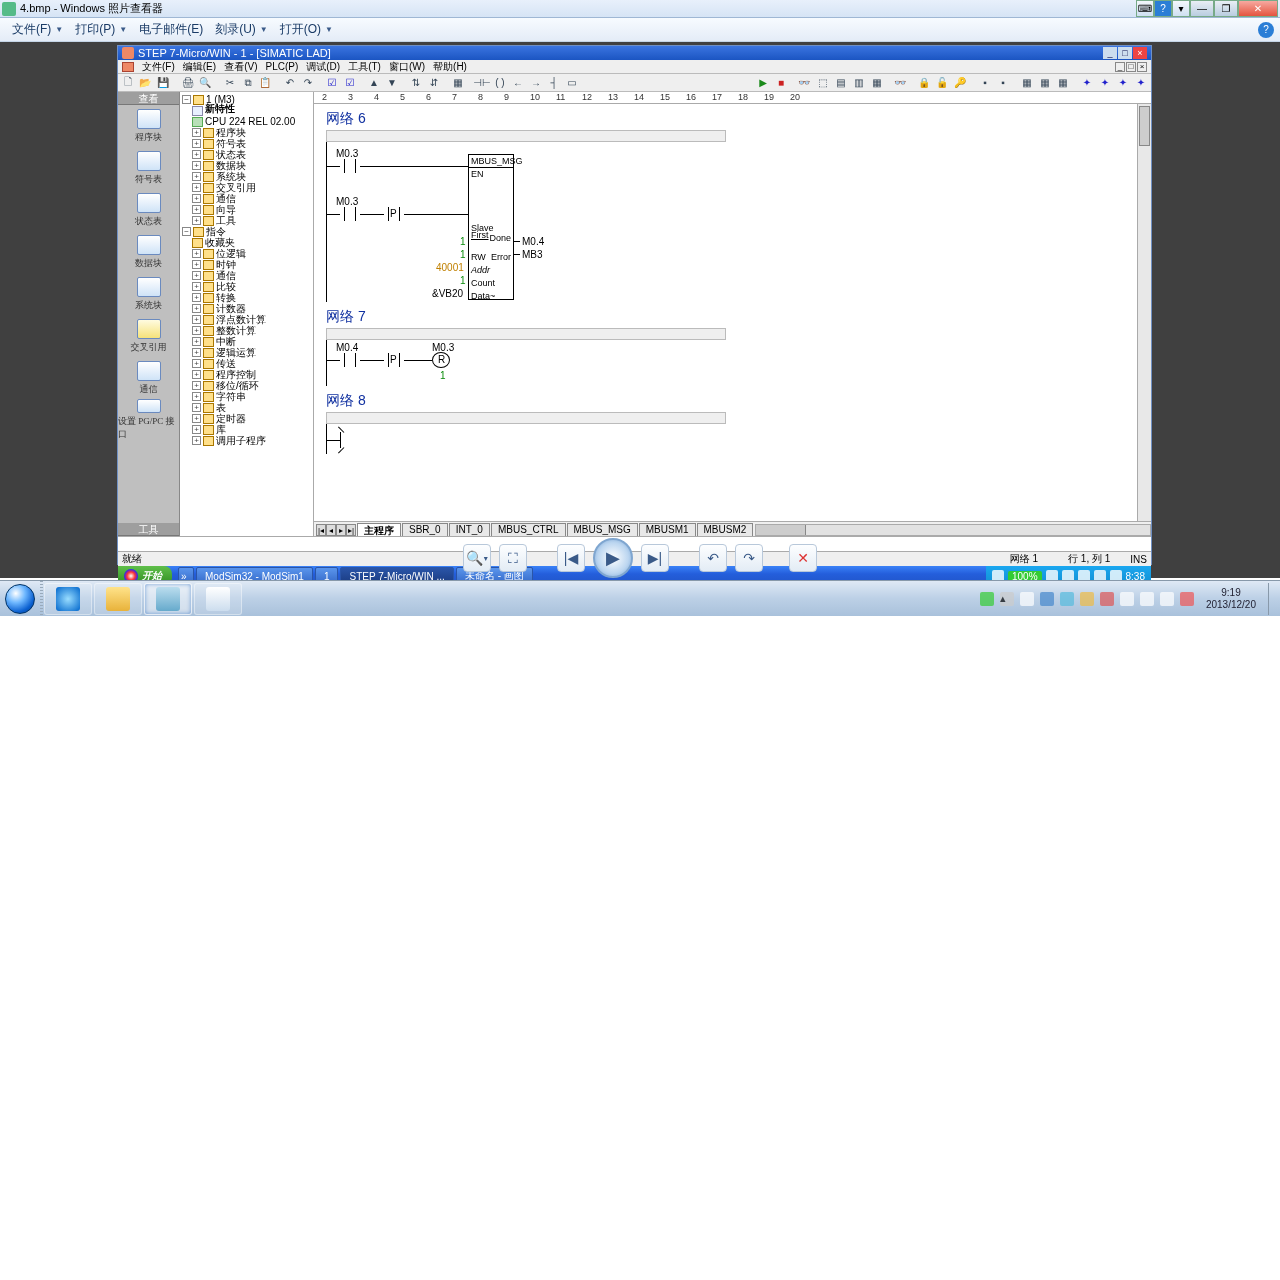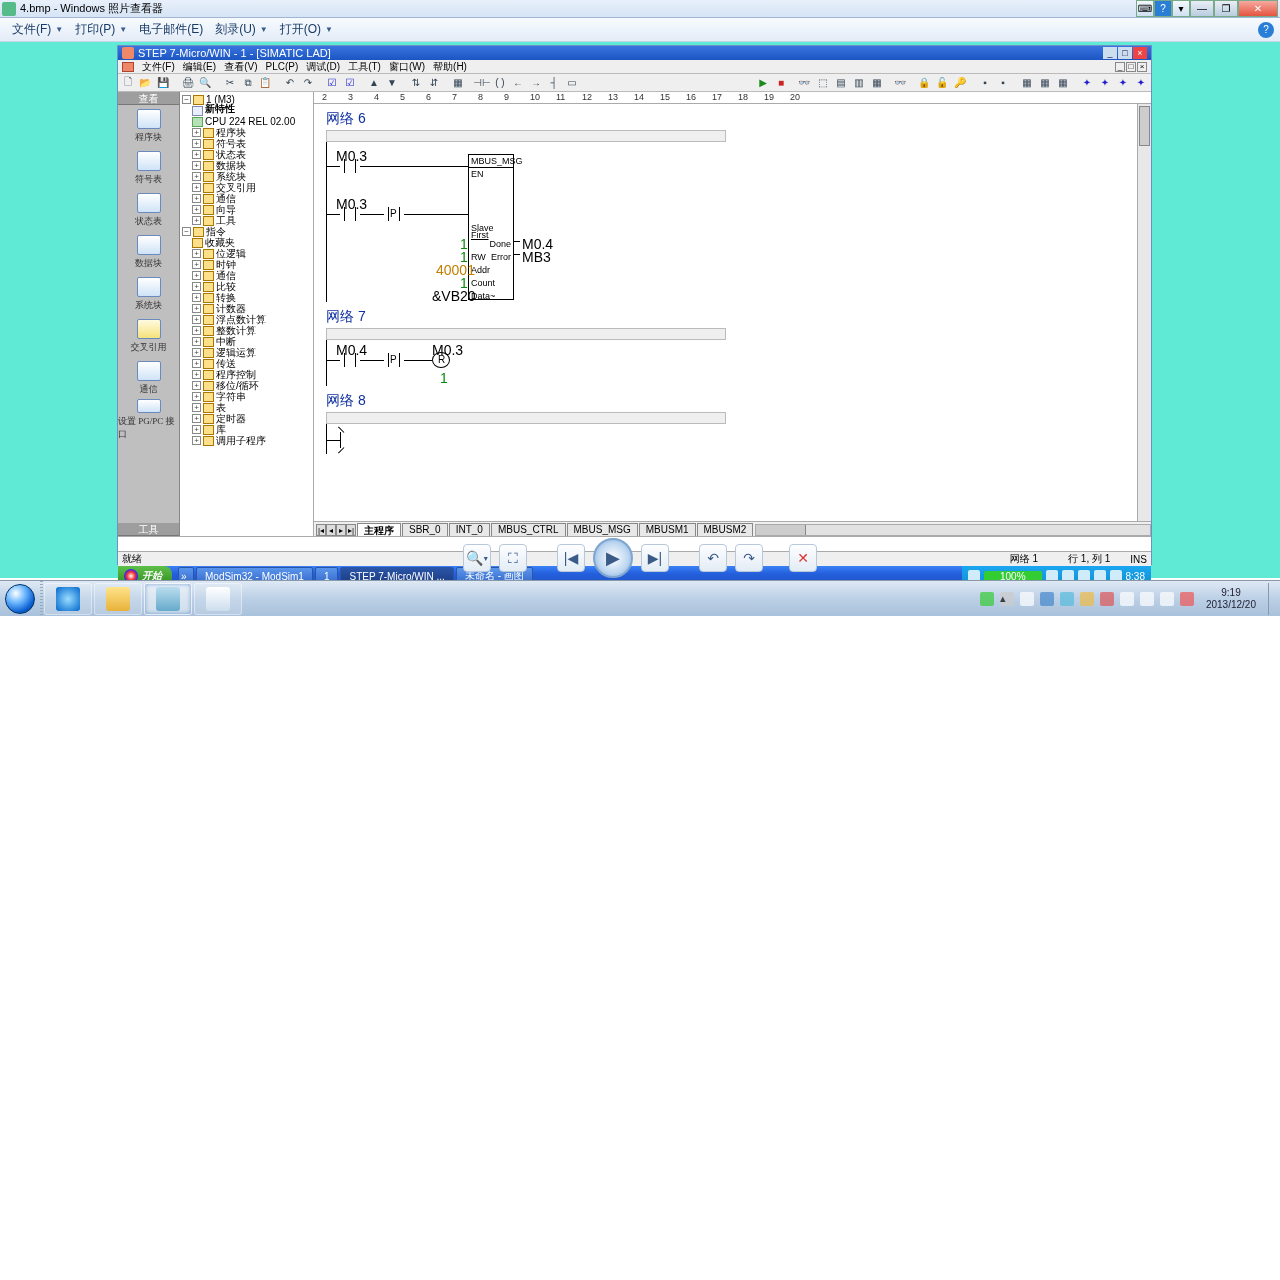--- a/index.html
+++ b/index.html
@@ -14,21 +14,21 @@
 .sysbtn.cluster { width:18px; }
 .sysbtn.min { background:linear-gradient(#e9eef5,#b9cde0); }
 .sysbtn.max { background:linear-gradient(#e9eef5,#b9cde0); }
 .sysbtn.close { background:linear-gradient(#f7a9a0,#e4543f); color:#fff; width:40px; }
 
 .wpv-menubar { height:24px; background:linear-gradient(#f7fbff,#e4ecf7); border-bottom:1px solid #c5d5e6; display:flex; align-items:center; padding:0 6px; }
 .wpv-menubar .mitem { padding:2px 6px; font-size:12px; color:#1a3b66; display:flex; align-items:center; gap:4px; }
 .wpv-menubar .mitem .arr { font-size:8px; color:#3a5a88; }
 .wpv-menubar .help { margin-left:auto; width:16px; height:16px; border-radius:50%; background:#2b7ed6; color:#fff; display:flex; align-items:center; justify-content:center; font-size:10px; }
 
-.canvas { position:relative; height:536px; background:#5eead4; }
+.canvas { position:relative; height:536px; background:#404040; }
 .thumb-wrap { position:absolute; left:117px; top:3px; width:1035px; height:520px; border:1px solid #6f90c4; background:#efefef; }
 
 
 .st7-title { height:14px; background:linear-gradient(#3a74e0,#1b55c2); color:#fff; font-size:11px; display:flex; align-items:center; padding:0 4px; font-family:"Courier New",monospace; }
 .st7-title .logo { width:12px; height:12px; background:#e86; border-radius:2px; margin-right:4px; }
 .st7-title .txt { flex:1; }
 .st7-title .wb { width:14px;height:12px;background:#cde;margin-left:1px;display:flex;align-items:center;justify-content:center;font-size:9px;color:#004; }
 .st7-title .wb.close{background:#e44;color:#fff;}
 
 .st7-menu { height:14px; background:#efefef; border-bottom:1px solid #bbb; display:flex; align-items:center; padding:0 4px; font-size:10px; gap:8px; font-family:SimSun; position:relative;}
@@ -72,21 +72,21 @@
 .netlbl{color:#1030a0;font-size:14px;margin:6px 0 2px 12px;}
 .netcmt{width:400px;height:12px;background:#efefef;border:1px solid #bbb;margin-left:12px;}
 .rail{position:absolute;left:12px;top:0;width:1px;height:100%;background:#000;}
 .wire{position:absolute;height:1px;background:#000;}
 .ct{position:absolute;top:4px;width:20px;height:14px;}
 .ct .bar{position:absolute;top:0;width:1px;height:14px;background:#000;}
 .ct .bar.l{left:4px;} .ct .bar.r{right:4px;}
 .ct.pos::after{content:"P";position:absolute;left:6px;top:1px;font-size:10px;}
 .coil{position:absolute;top:2px;width:18px;height:16px;border:1px solid #000;border-radius:50%;}
 .coil::after{content:"R";position:absolute;left:5px;top:1px;font-size:10px;}
-.sym{position:absolute;font-size:14px;color:#000;}
+.sym{position:absolute;font-size:10px;color:#000;}
 .sym.g{color:#0a8a0a;}
 .sym.y{color:#c08000;}
 
 .fbox{position:absolute;border:1px solid #000;background:#fff;font-size:9px;}
 .fbox .hd{border-bottom:1px solid #000;text-align:center;padding:1px 2px;}
 .fbox .pin{position:absolute;font-size:9px;}
 
 .tabstrip{height:15px;background:#efefef;border-top:1px solid #aaa;display:flex;align-items:flex-end;padding-left:2px;font-size:10px;font-family:SimSun;}
 .tabstrip .nav{width:10px;height:12px;border:1px solid #888;background:#ddd;display:flex;align-items:center;justify-content:center;font-size:8px;}
 .tabstrip .tab{padding:0 6px;height:13px;border:1px solid #888;border-bottom:none;background:#e8e8e8;margin-left:1px;}
@@ -488,24 +488,24 @@
                 <span class="bar l"></span>
                 <span class="bar r"></span>
               </div>
             <div class="wire" style="left:90px;top:72px;width:64px;"></div>
 
             <div class="fbox" style="left:154px;top:12px;width:46px;height:146px;">
               <div class="hd">MBUS_MSG</div>
               <span class="pin" style="left:2px;top:14px;">EN</span>
               <span class="pin" style="left:2px;top:75px;text-decoration:underline;">First</span>
               <span class="pin" style="left:2px;top:68px;">Slave</span>
-              <span class="pin" style="right:2px;top:84px;">Done</span>
+              <span class="pin" style="right:2px;top:78px;">Done</span>
               <span class="pin" style="left:2px;top:97px;">RW</span>
               <span class="pin" style="right:2px;top:97px;">Error</span>
-              <span class="pin" style="left:2px;top:110px;">Addr</span>
+              <span class="pin" style="left:2px;top:110px;font-style:italic;">Addr</span>
               <span class="pin" style="left:2px;top:123px;">Count</span>
               <span class="pin" style="left:2px;top:136px;">Data~</span>
             </div>
 
             <span class="sym g" style="left:146px;top:94px;">1</span>
             <span class="sym g" style="left:146px;top:107px;">1</span>
             <span class="sym y" style="left:122px;top:120px;">40001</span>
             <span class="sym g" style="left:146px;top:133px;">1</span>
             <span class="sym" style="left:118px;top:146px;">&amp;VB20</span>
 
@@ -593,21 +593,21 @@
           <span>1</span>
         </div>
       <div class="xp-task act">
           <span>STEP 7-Micro/WIN ...</span>
         </div>
       <div class="xp-task">
           <span>未命名 - 画图</span>
         </div>
       <div class="xp-tray">
         <span class="ico"></span>
-        <span style="background:#3c3;color:#fff;padding:0 16px;border-radius:2px;">100%</span>
+        <span style="background:#3c3;color:#fff;padding:0 4px;border-radius:2px;">100%</span>
         <span class="ico"></span>
         <span class="ico"></span>
         <span class="ico"></span>
         <span class="ico"></span>
         <span class="ico"></span>
         <span class="xp-clock">8:38</span>
       </div>
     </div>
 
   </div>

